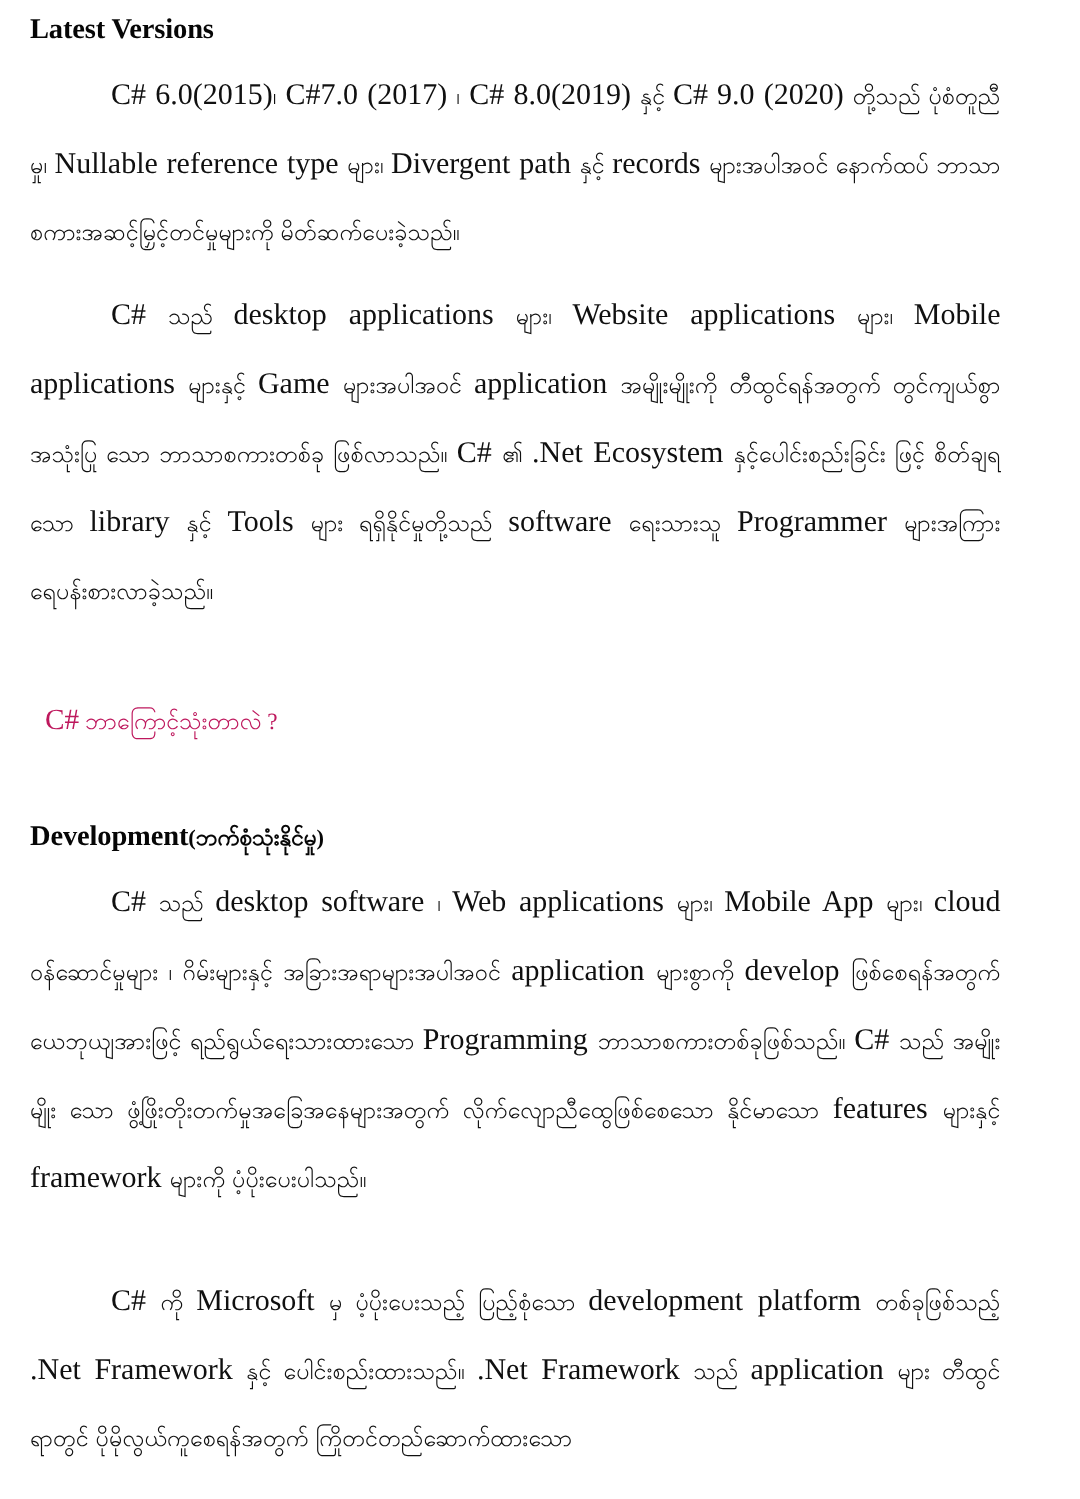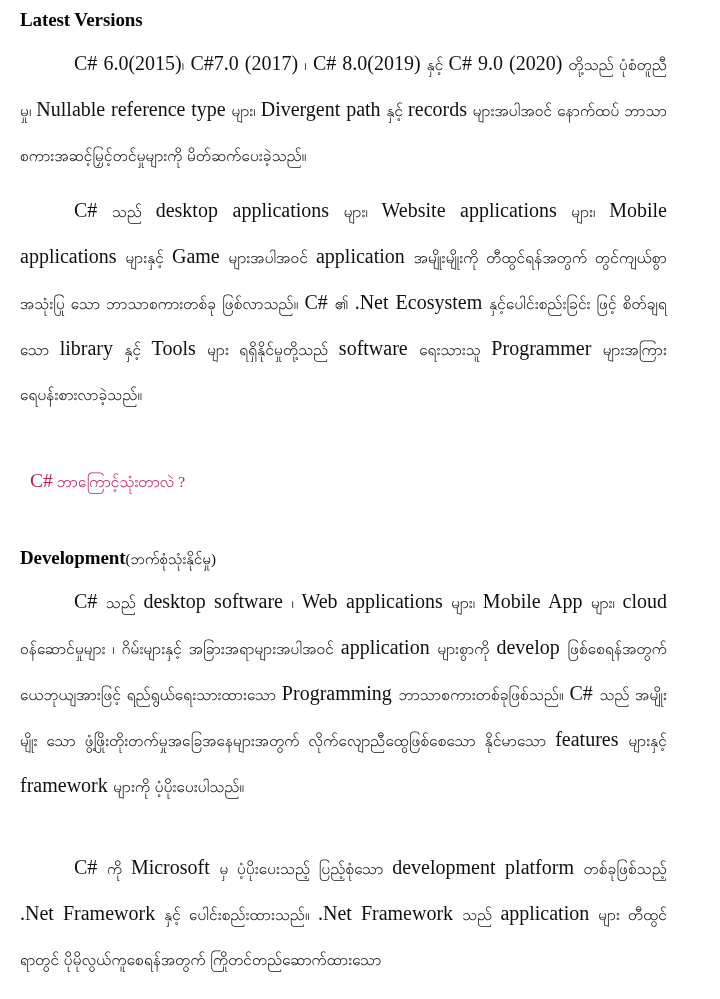--- a/index.html
+++ b/index.html
@@ -28,21 +28,21 @@
     font-weight: bold;
     font-size: 19px;
     line-height: 1.22;
     letter-spacing: -0.1px;
     color: #060606;
     margin: 0;
     white-space: nowrap;
   }
   .heading .mm {
     font-size: 15px;
-    font-weight: normal;
+    font-weight: bold;
     letter-spacing: 0;
     margin-top: 12px;
   }
   
   .para {
     margin: 0;
     font-size: 19.5px;
     line-height: 44px;
     text-align: justify;
     text-justify: inter-word;

